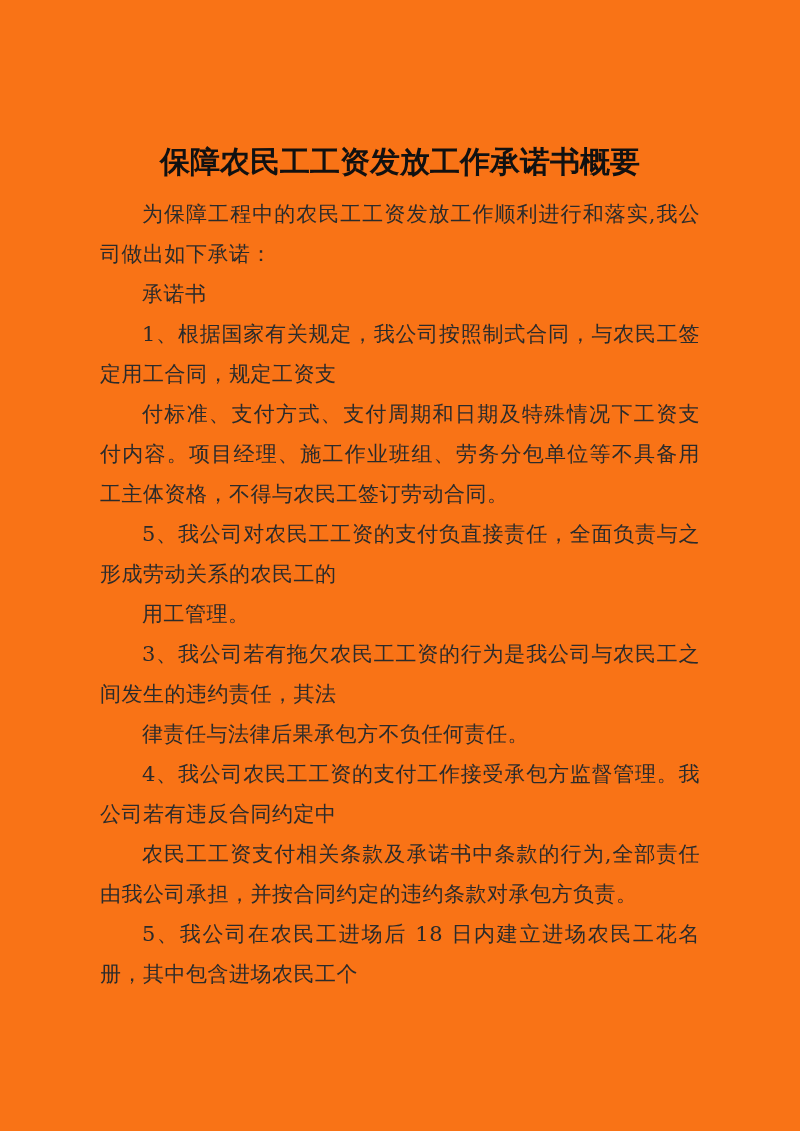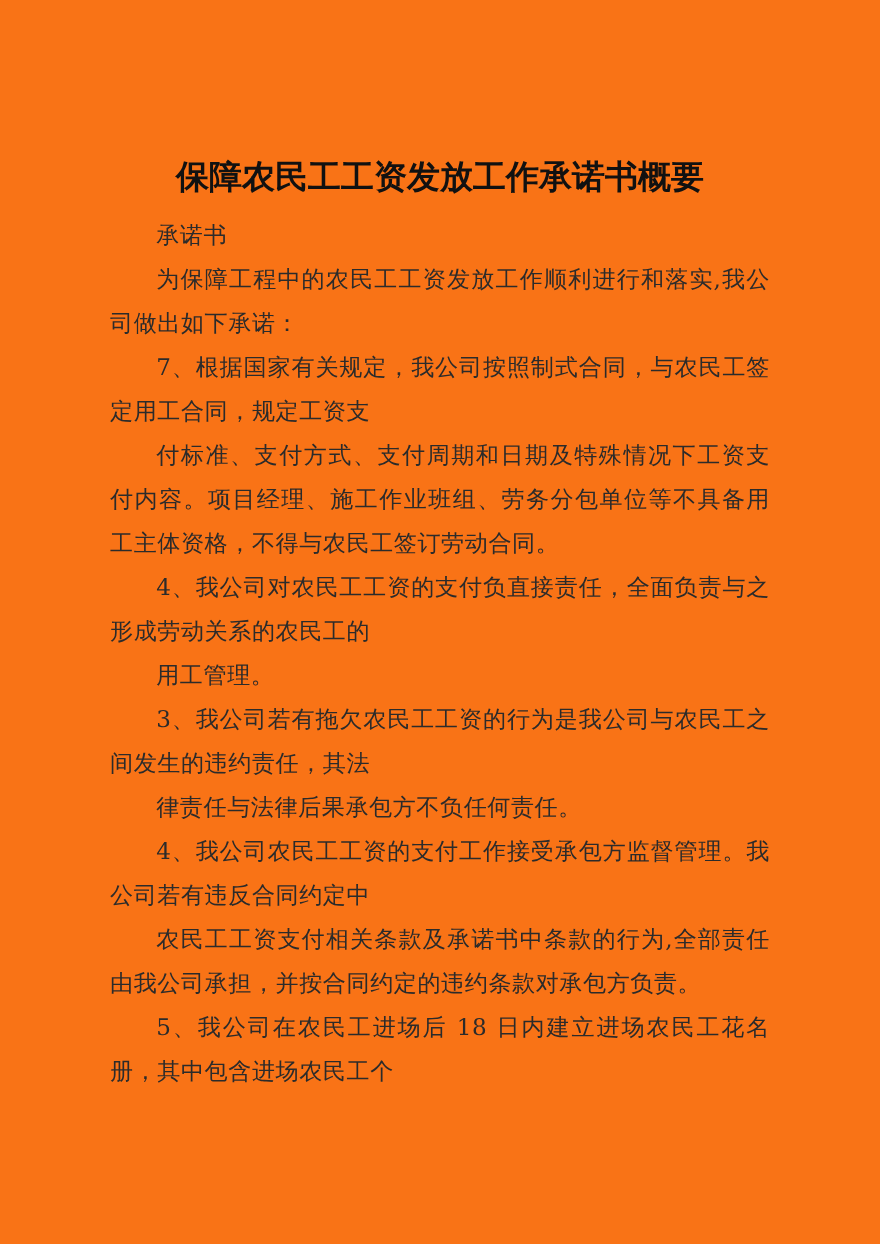--- a/index.html
+++ b/index.html
@@ -60,25 +60,25 @@
   }
 </style>
 </head>
 <body>
 
 <div class="page">
 
   <h1 class="doc-title">保障农民工工资发放工作承诺书概要</h1>
 
   <div class="doc-body">
+    <p>为保障工程中的农民工工资发放工作顺利进行和落实,我公司做出如下承诺：</p>
     <p>承诺书</p>
-    <p>为保障工程中的农民工工资发放工作顺利进行和落实,我公司做出如下承诺：</p>
-    <p>7、根据国家有关规定，我公司按照制式合同，与农民工签定用工合同，规定工资支</p>
+    <p>1、根据国家有关规定，我公司按照制式合同，与农民工签定用工合同，规定工资支</p>
     <p>付标准、支付方式、支付周期和日期及特殊情况下工资支付内容。项目经理、施工作业班组、劳务分包单位等不具备用工主体资格，不得与农民工签订劳动合同。</p>
-    <p>4、我公司对农民工工资的支付负直接责任，全面负责与之形成劳动关系的农民工的</p>
+    <p>5、我公司对农民工工资的支付负直接责任，全面负责与之形成劳动关系的农民工的</p>
     <p>用工管理。</p>
     <p>3、我公司若有拖欠农民工工资的行为是我公司与农民工之间发生的违约责任，其法</p>
     <p>律责任与法律后果承包方不负任何责任。</p>
     <p>4、我公司农民工工资的支付工作接受承包方监督管理。我公司若有违反合同约定中</p>
     <p>农民工工资支付相关条款及承诺书中条款的行为,全部责任由我公司承担，并按合同约定的违约条款对承包方负责。</p>
     <p>5、我公司在农民工进场后 18 日内建立进场农民工花名册，其中包含进场农民工个</p>
   </div>
 
 
 </div>

